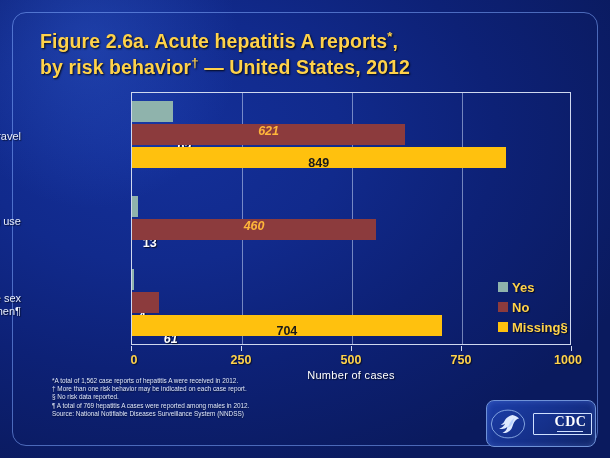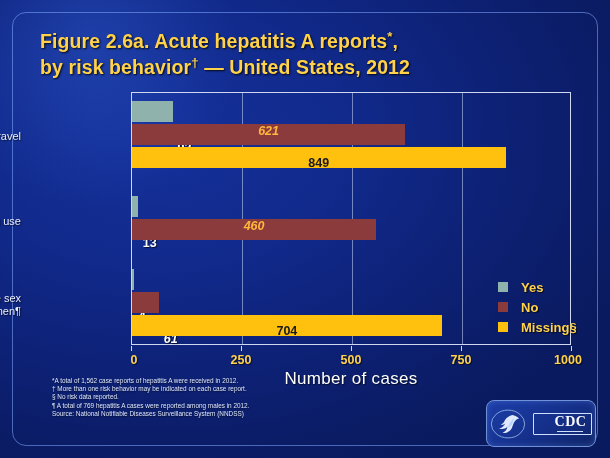--- a/index.html
+++ b/index.html
@@ -67,27 +67,27 @@
   }
 
   
   .tick{position:absolute;top:346px;width:1px;height:5px;background:#cfd8ef;}
   .ticklabel{
     position:absolute;top:353px;color:#ffd24a;font-size:12.5px;font-weight:bold;
     transform:translateX(-50%);text-shadow:1px 1px 1px rgba(0,0,0,.6);
   }
   #xaxis-title{
     position:absolute;top:369px;left:131px;width:440px;text-align:center;
-    color:#ffffff;font-size:17px;letter-spacing:.3px;
+    color:#ffffff;font-size:11px;letter-spacing:.3px;
     text-shadow:1px 1px 1px rgba(0,0,0,.6);
   }
 
   
   #legend{position:absolute;left:498px;top:277px;}
-  .legrow{display:flex;align-items:center;gap:13px;height:20px;text-align:center;}
+  .legrow{display:flex;align-items:center;gap:4px;height:20px;text-align:center;}
   .swatch{width:10px;height:10px;display:block;}
   .sw-yes{background:#8fb3ac;}
   .sw-no{background:#8c3b3d;}
   .sw-missing{background:#ffc10e;}
   .legtext{color:#ffd24a;font-size:13px;font-weight:bold;text-shadow:1px 1px 1px rgba(0,0,0,.7);}
 
   
   #footnotes{
     position:absolute;left:52px;top:377px;width:300px;
     color:#dfe7fb;font-size:6.4px;line-height:8.2px;

